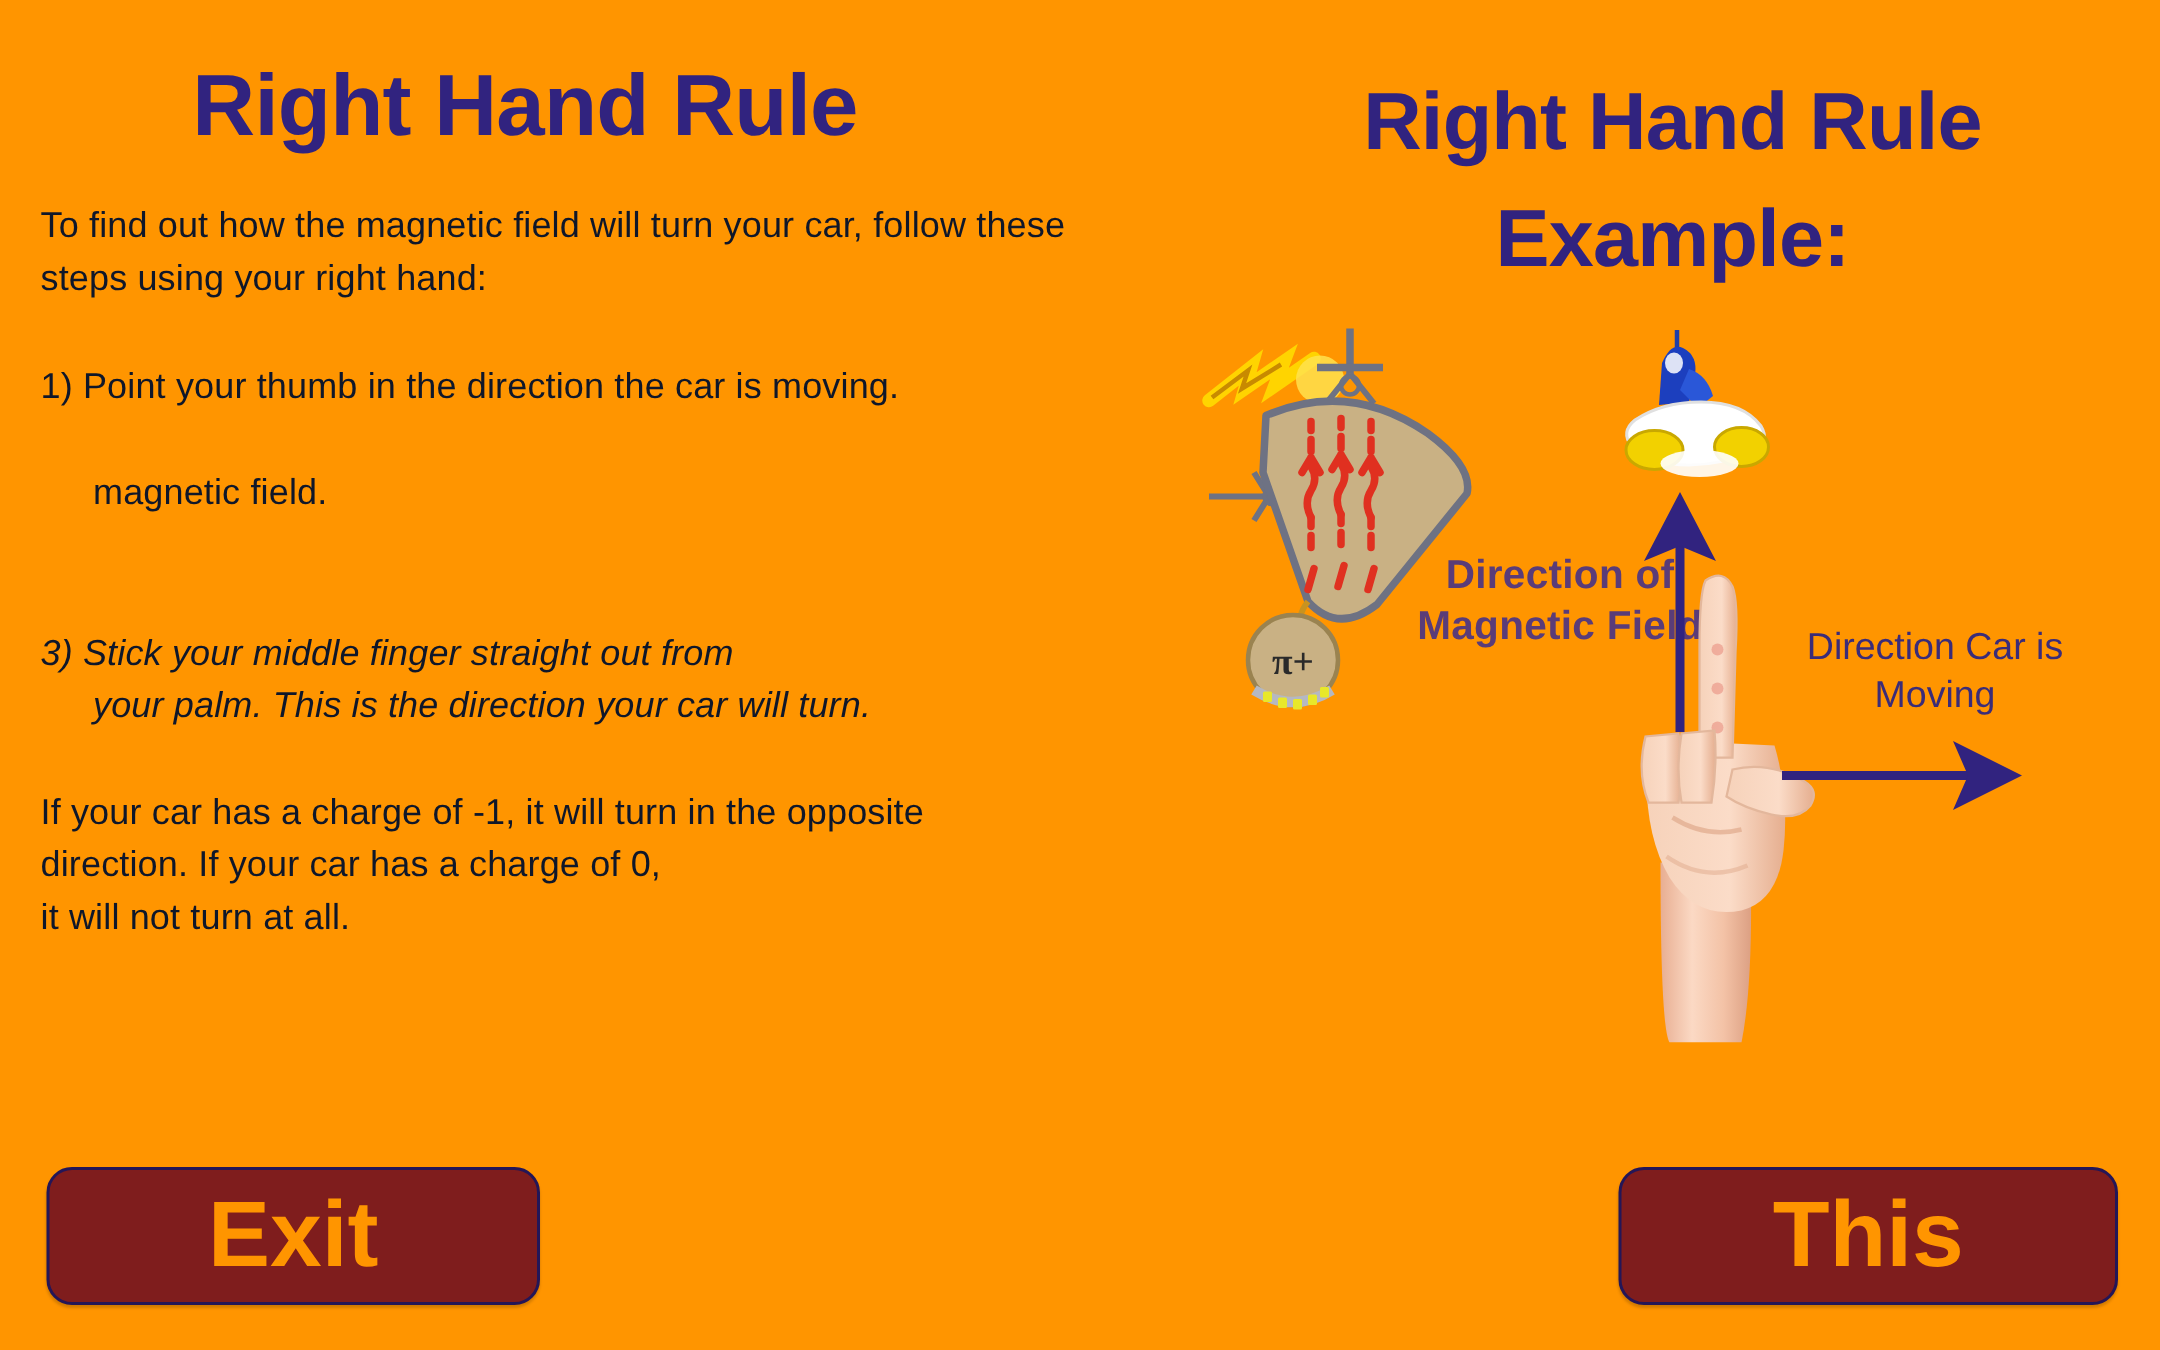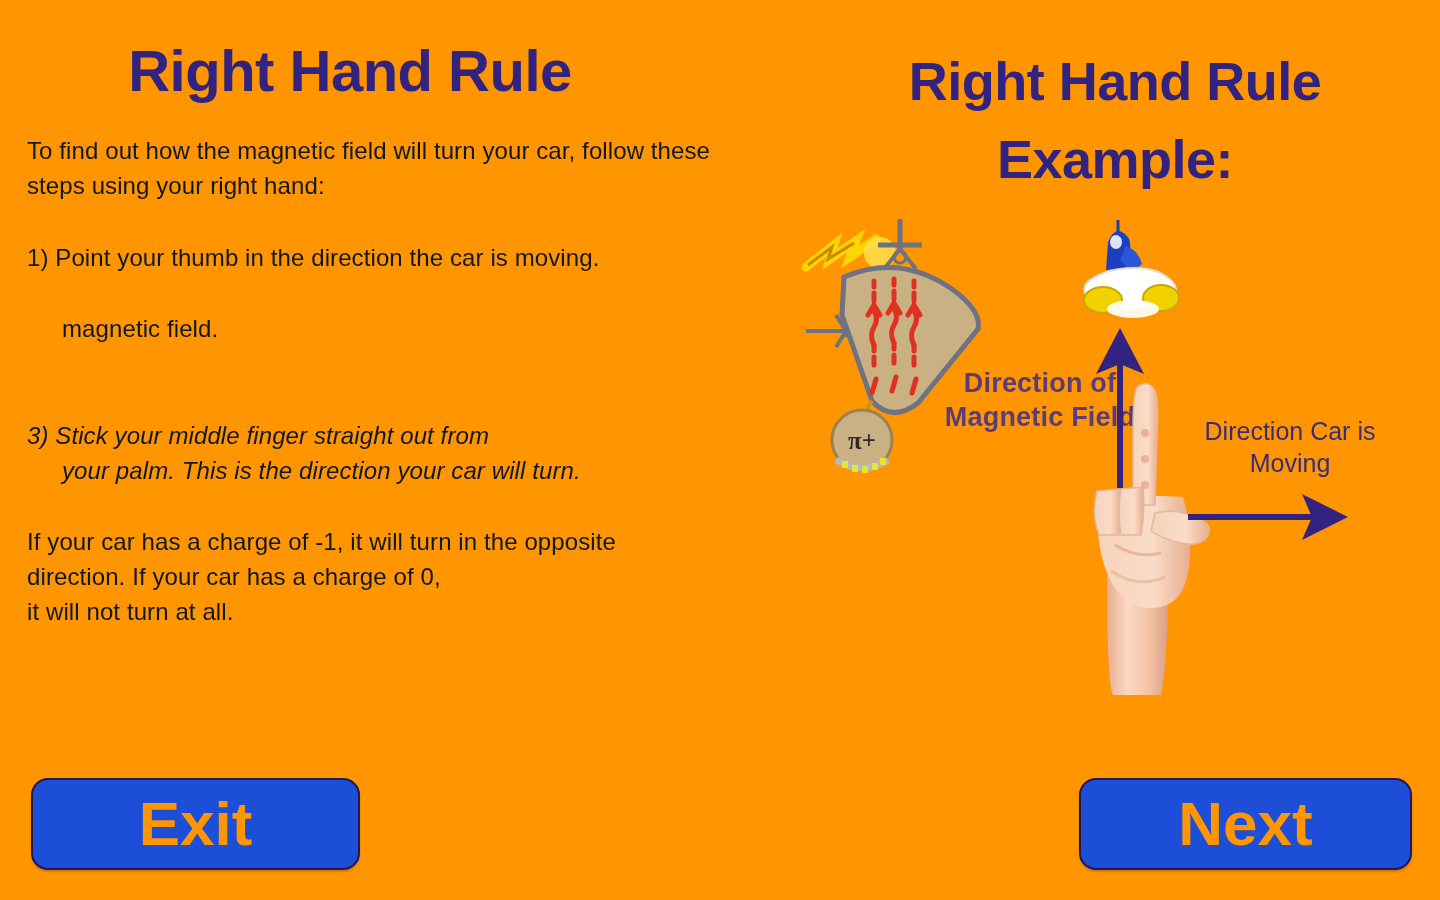--- a/index.html
+++ b/index.html
@@ -76,21 +76,21 @@
     text-align:center;
     font-size:25px; line-height:32px; font-weight:500;
     color:#3B2C78;
   }
   #motion-arrow { position:absolute; left:398px; top:492px; width:160px; height:50px; }
 
   
   .nav-button {
     position:absolute;
     height:92px;
-    background:#1d4ed8;
+    background:#7f1d1d;
     border:2px solid #241657;
     border-radius:17px;
     color:#FF9500;
     font-size:62px;
     font-weight:bold;
     line-height:86px;
     text-align:center;
     cursor:pointer;
     box-shadow:0 2px 2px rgba(0,0,0,0.18);
     font-family:"Liberation Sans", sans-serif;
@@ -256,15 +256,15 @@
     <div id="motion-arrow">
       <svg width="160" height="50" viewBox="0 0 160 50">
         <path d="M0 25 L126 25" stroke="#31237F" stroke-width="6"></path>
         <path d="M160 25 L114 2 L124 25 L114 48 Z" fill="#31237F"></path>
       </svg>
     </div>
   </section>
 
   <button class="nav-button" id="exit-button">Exit</button>
 
-  <button class="nav-button" id="next-button">Next</button>
+  <button class="nav-button" id="next-button">This</button>
 
 </div>
 
 </body></html>

